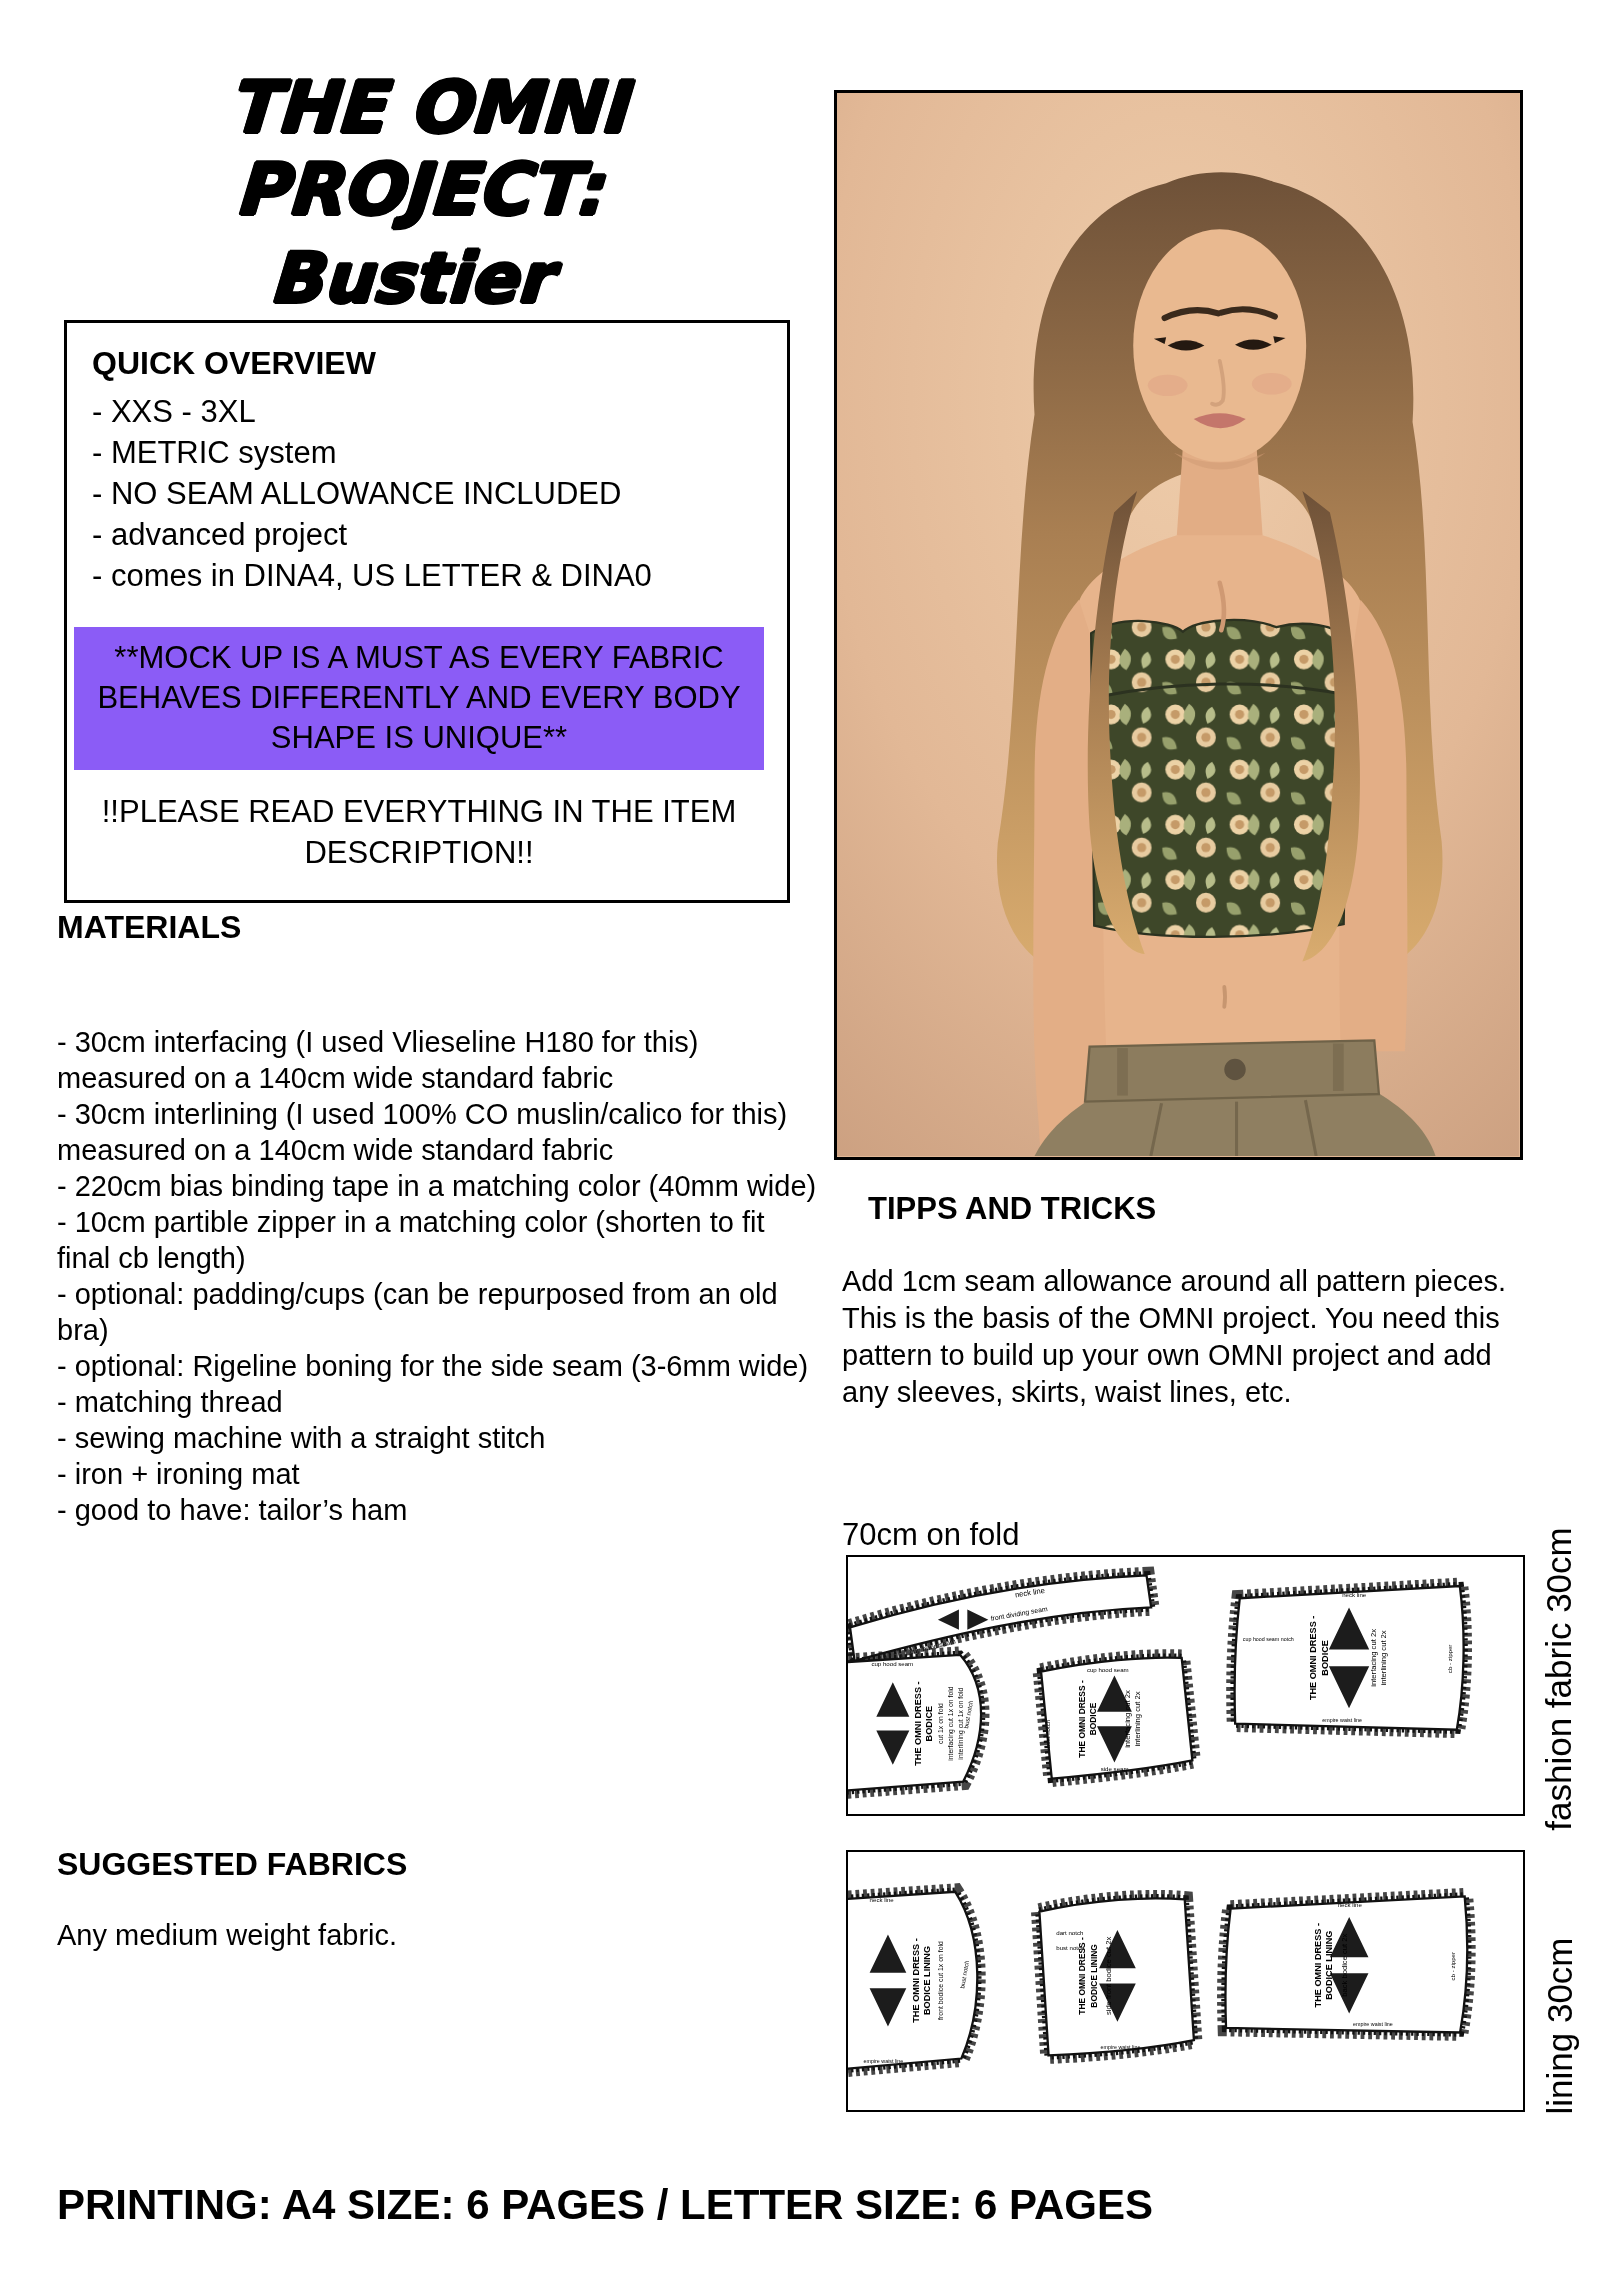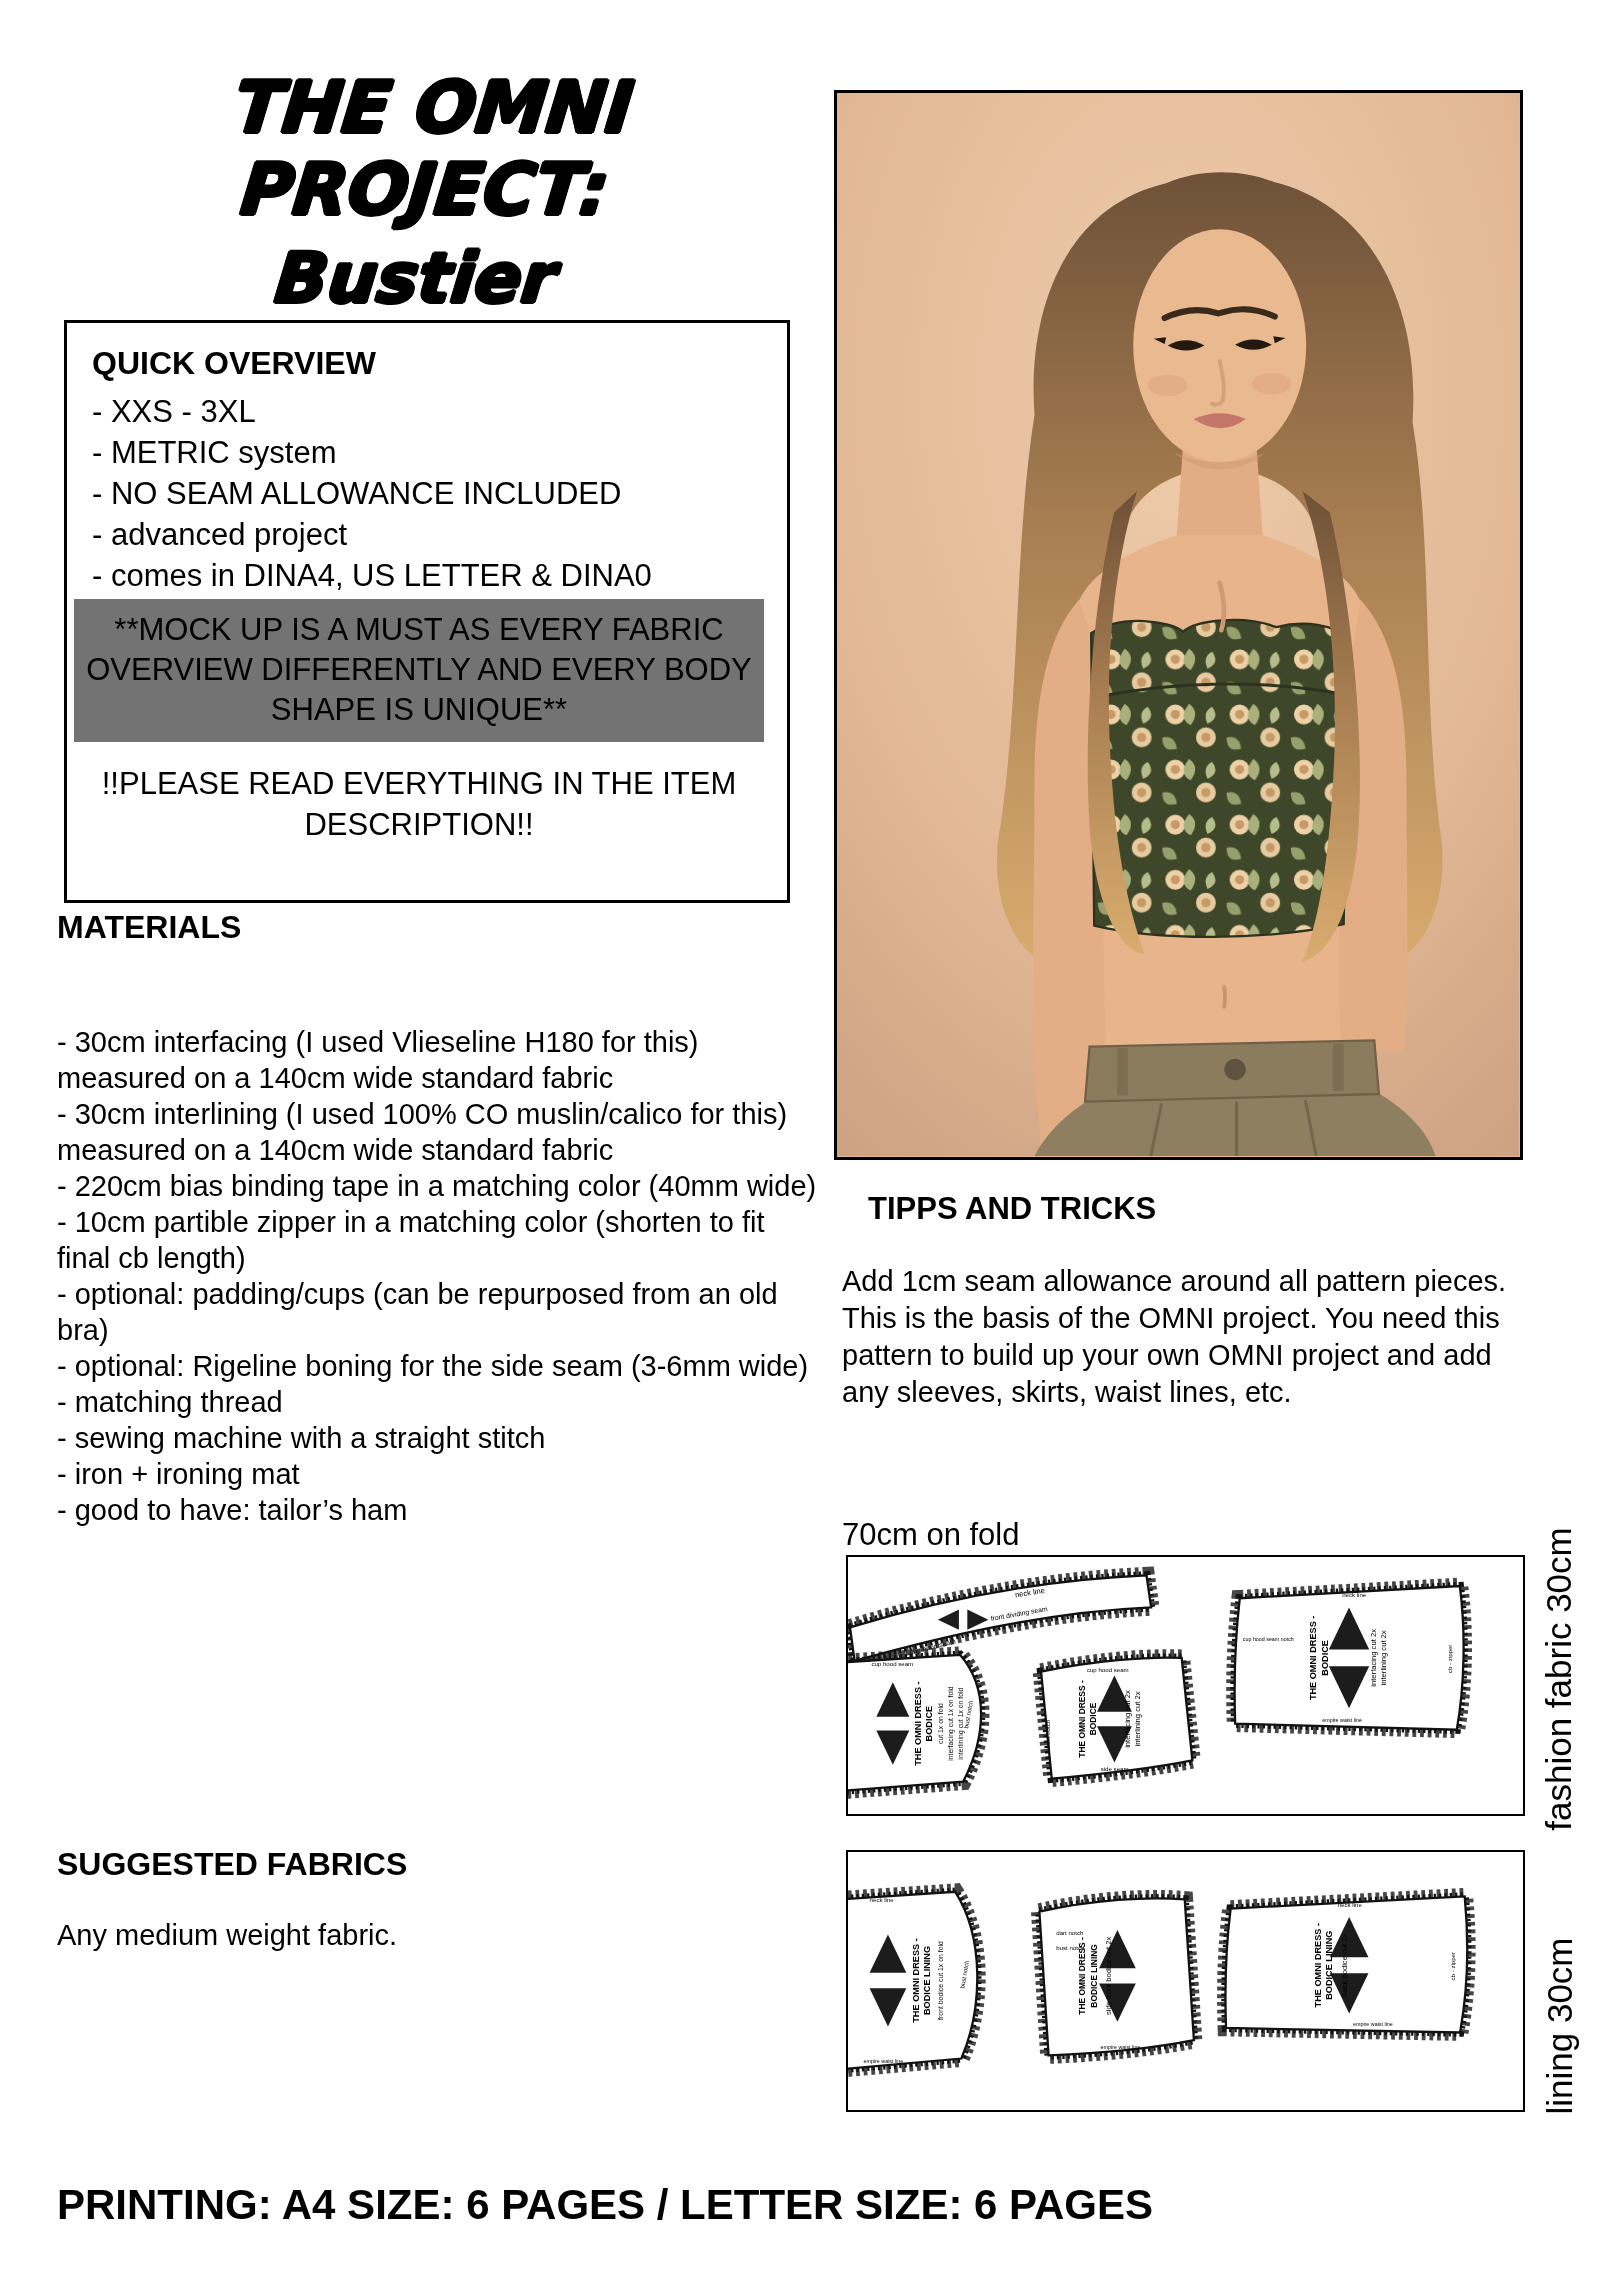--- a/index.html
+++ b/index.html
@@ -11,21 +11,21 @@
     font-size:71px;letter-spacing:0px;line-height:1.15;
     text-shadow:1.9px 0 #000,-1.9px 0 #000,0 1.9px #000,0 -1.9px #000,1.4px 1.4px #000,-1.4px 1.4px #000,1.4px -1.4px #000,-1.4px -1.4px #000;}
   .title-line2{font-family:"DejaVu Sans",sans-serif;font-weight:bold;font-style:italic;
     font-size:69px;margin-top:10.7px;line-height:1.1;
     text-shadow:1.9px 0 #000,-1.9px 0 #000,0 1.9px #000,0 -1.9px #000,1.4px 1.4px #000,-1.4px 1.4px #000,1.4px -1.4px #000,-1.4px -1.4px #000;}
   
   .overview-box{position:absolute;left:64px;top:320px;width:726px;height:583px;border:3.8px solid #000;
     box-sizing:border-box;padding:20px 41px 0 25px;}
   .ov-heading{font-size:32px;font-weight:bold;line-height:40px;margin-bottom:7.7px;}
   .ov-item{font-size:31px;line-height:41px;}
-  .ov-warning{margin:3px -17.6px 0 -17.6px;background:#737373;padding:11.5px 4.6px;text-align:center;}
+  .ov-warning{margin:31px -17.6px 0 -17.6px;background:#8b5cf6;padding:11.5px 4.6px;text-align:center;}
   .ov-warning div{font-size:31px;line-height:40px;}
   .ov-note{margin-top:21px;text-align:center;font-weight:normal;}
   .ov-note div{font-size:31px;line-height:41px;}
   
   .h-left{position:absolute;font-size:32px;font-weight:bold;}
   .materials-list{position:absolute;left:57px;top:1024px;width:761px;}
   .materials-list div{font-size:29px;line-height:36px;}
   .plain-text{position:absolute;font-size:29px;line-height:37px;}
   .printing{position:absolute;left:57px;top:2181px;font-size:42px;font-weight:bold;text-align:right;}
   
@@ -60,21 +60,21 @@
 
   <div class="overview-box">
     <div class="ov-heading">QUICK OVERVIEW</div>
     <div class="ov-item">- XXS - 3XL</div>
     <div class="ov-item">- METRIC system</div>
     <div class="ov-item">- NO SEAM ALLOWANCE INCLUDED</div>
     <div class="ov-item">- advanced project</div>
     <div class="ov-item">- comes in DINA4, US LETTER &amp; DINA0</div>
     <div class="ov-warning">
       <div>**MOCK UP IS A MUST AS EVERY FABRIC</div>
-      <div>OVERVIEW DIFFERENTLY AND EVERY BODY</div>
+      <div>BEHAVES DIFFERENTLY AND EVERY BODY</div>
       <div>SHAPE IS UNIQUE**</div>
     </div>
     <div class="ov-note">
       <div>!!PLEASE READ EVERYTHING IN THE ITEM</div>
       <div>DESCRIPTION!!</div>
     </div>
   </div>
 
   <div class="h-left" style="left:57px;top:909px;">MATERIALS</div>
   <div class="materials-list">

